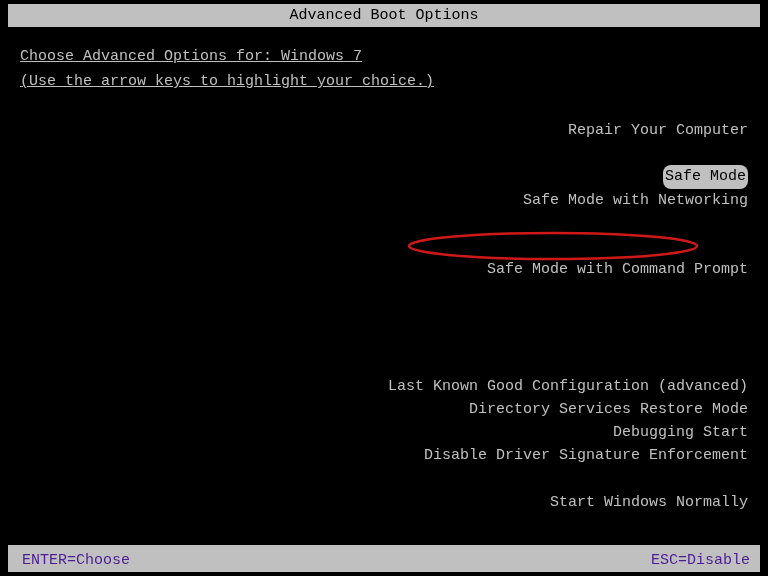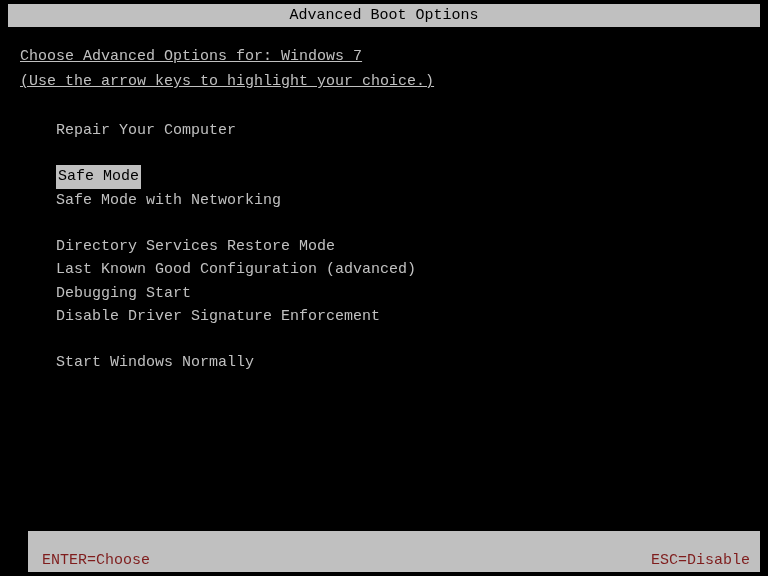--- a/index.html
+++ b/index.html
@@ -33,73 +33,82 @@
     .instruction {
       margin-bottom: 2px;
       text-decoration: underline;
     }
     .menu-group {
       padding-left: 36px;
     }
     .menu-item {
       white-space: pre;
       position: relative;
+      text-align: right;
     }
     .selected {
       background: #c0c0c0;
       color: #000;
       display: inline-block;
       padding: 0 2px;
+      border-radius: 8px;
     }
     .circled {
       position: relative;
       display: inline-block;
     }
     .circle-overlay {
       position: absolute;
       left: -10px;
       top: -6px;
       pointer-events: none;
     }
     .blank-line {
       height: 1.55em;
     }
     .footer-bar {
       position: absolute;
       bottom: 4px;
       left: 8px;
       right: 8px;
       background: #c0c0c0;
-      color: #7f1d1d;
-      padding: 21px 10px 3px 14px;
+      color: #4c1d95;
+      padding: 7px 10px 3px 14px;
       display: flex;
       justify-content: space-between;
-      margin-left: 20px;
     }
   </style>
 </head>
 <body>
 
 <div class="title-bar">
   <span>Advanced Boot Options</span>
 </div>
 
 <div class="content">
   <div class="instruction">Choose Advanced Options for: Windows 7</div>
   <div class="instruction">(Use the arrow keys to highlight your choice.)</div>
   <div class="blank-line"></div>
 
   <div class="menu-group">
     <div class="menu-item"><span>Repair Your Computer</span></div>
     <div class="blank-line"></div>
     <div class="menu-item"><span class="selected">Safe Mode</span></div>
     <div class="menu-item"><span>Safe Mode with Networking</span></div>
+    <div class="menu-item">
+      <span class="circled">
+        <span>Safe Mode with Command Prompt</span>
+        <svg class="circle-overlay" width="300" height="34" viewBox="0 0 300 34">
+          <ellipse cx="148" cy="17" rx="144" ry="13" fill="none" stroke="#d01818" stroke-width="2.5"></ellipse>
+        </svg>
+      </span>
+    </div>
     <div class="blank-line"></div>
+    <div class="menu-item"><span>Last Known Good Configuration (advanced)</span></div>
     <div class="menu-item"><span>Directory Services Restore Mode</span></div>
-    <div class="menu-item"><span>Last Known Good Configuration (advanced)</span></div>
     <div class="menu-item"><span>Debugging Start</span></div>
     <div class="menu-item"><span>Disable Driver Signature Enforcement</span></div>
     <div class="blank-line"></div>
     <div class="menu-item"><span>Start Windows Normally</span></div>
   </div>
 
 </div>
 
 <div class="footer-bar">
   <span>ENTER=Choose</span>

